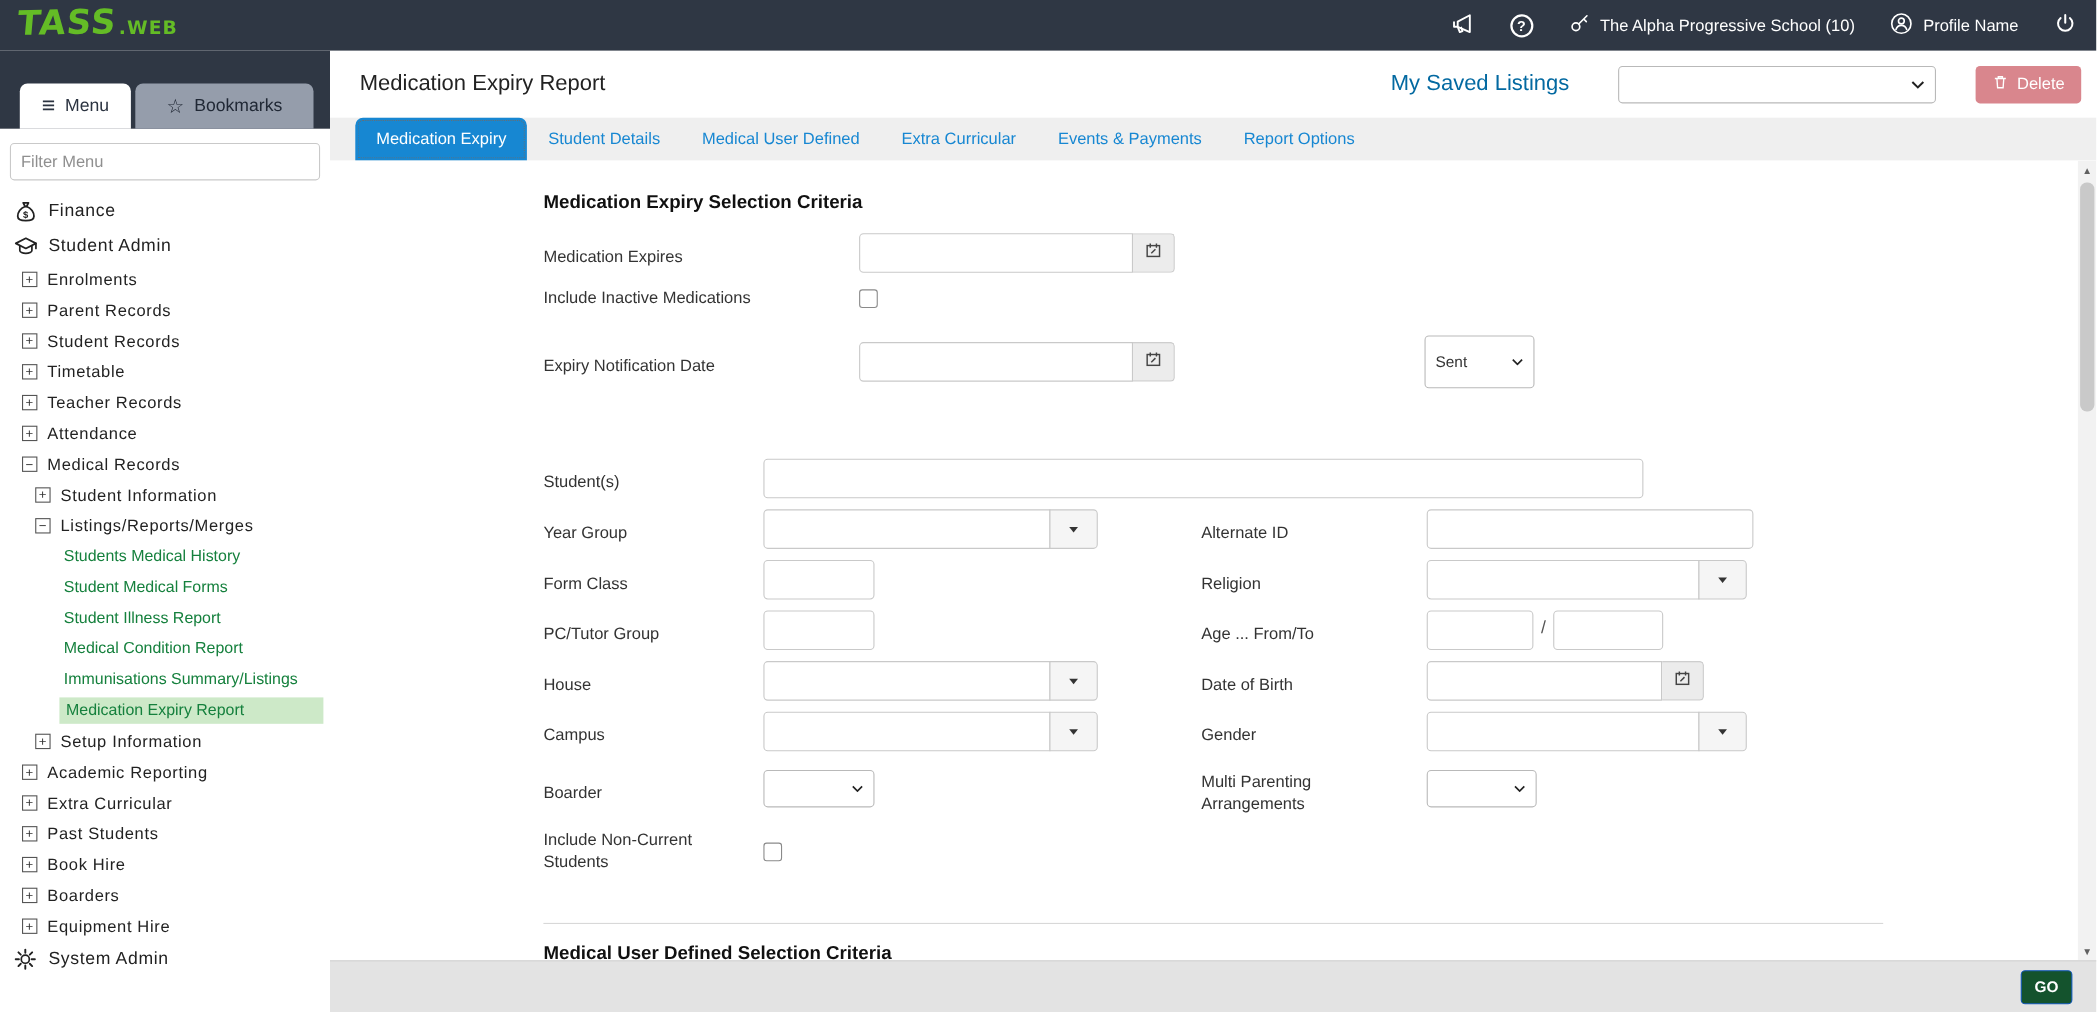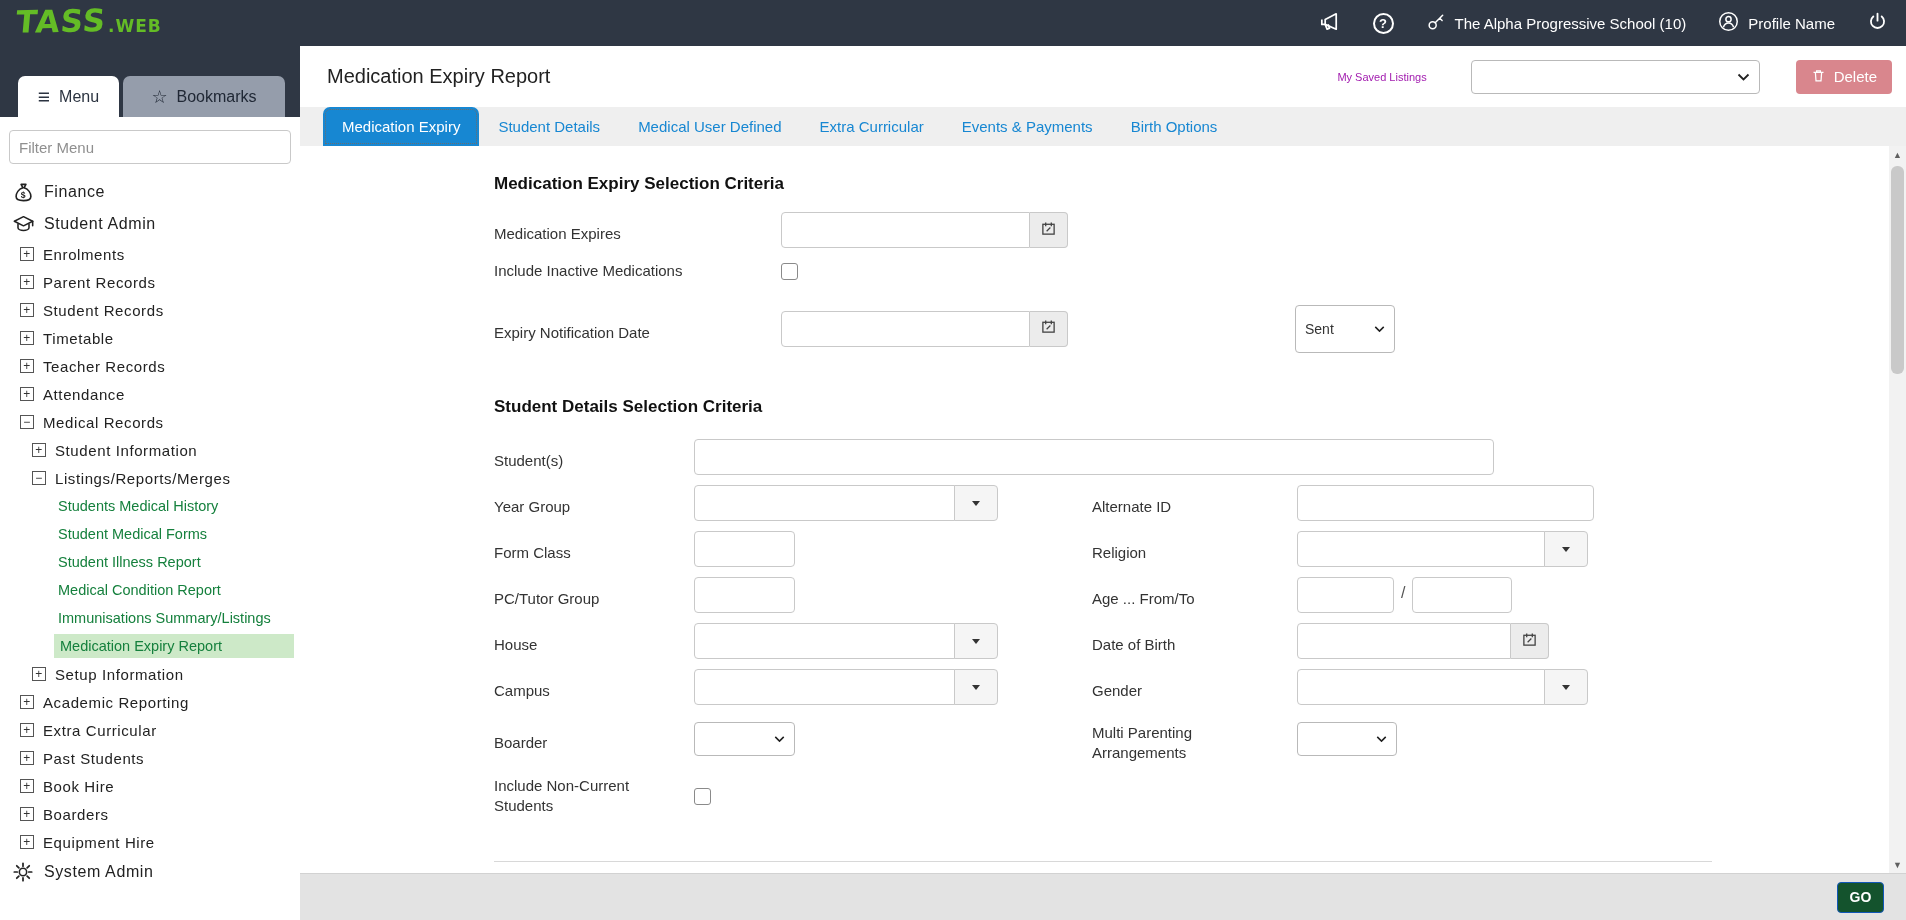--- a/index.html
+++ b/index.html
@@ -38,21 +38,21 @@
   .nav-icon { width:26px; height:24px; display:flex; align-items:center; justify-content:center; margin-right:8px; flex:none; }
   .expander { width:14px; height:14px; border:1px solid #555; display:flex; align-items:center; justify-content:center; font-size:12px; line-height:1; margin-right:9px; flex:none; color:#333; background:#fff; }
   .nav-label { white-space:nowrap; }
   .nav-row.selected .nav-label { background:#cde9c8; display:block; flex:1; padding:4px 6px; margin-left:-4px; }
 
   
   .main { position:absolute; left:300px; top:46px; right:0; bottom:0; background:#fff; }
   .titlebar { position:absolute; top:0; left:0; right:0; height:61px; background:#fff; display:flex; align-items:center; }
   .page-title { font-size:20px; color:#222; margin-left:27px; font-weight:400; }
   .title-right { margin-left:auto; display:flex; align-items:center; margin-right:14px; }
-  .saved-label { font-size:11px; color:#a21caf; margin-right:44px; }
+  .saved-label { font-size:20px; color:#0369a1; margin-right:44px; }
   .fake-select { position:relative; height:34px; border:1px solid #b9b9b9; border-radius:4px; background:#fff; cursor:pointer; display:flex; align-items:center; padding:0 26px 0 9px; font-size:14px; color:#333; }
   .fake-select .chev { position:absolute; right:9px; top:50%; transform:translateY(-50%); display:flex; }
   .saved-select { width:289px; margin-right:36px; }
   .btn-delete { height:34px; background:#d9868d; color:#fff; border:none; border-radius:4px; font-size:15px; padding:0 15px; display:flex; align-items:center; gap:8px; cursor:pointer; font-family:"Liberation Sans", sans-serif; }
 
   .tabbar { position:absolute; top:61px; left:0; right:0; height:39px; background:#efefef; display:flex; align-items:flex-end; padding-left:23px; }
   .rtab { font-size:15px; color:#1787d2; padding:0 19px; height:39px; line-height:39px; cursor:pointer; white-space:nowrap; }
   .rtab.active { background:#1787d2; color:#fff; border-radius:7px 7px 0 0; outline:1px dotted #6d6d6d; outline-offset:-3px; }
 
   .content { position:absolute; top:100px; bottom:47px; left:0; right:0; background:#fff; overflow:hidden; }
@@ -297,21 +297,21 @@
         </button>
       </div>
     </div>
 
     <div class="tabbar">
         <div class="rtab active">Medication Expiry</div>
         <div class="rtab">Student Details</div>
         <div class="rtab">Medical User Defined</div>
         <div class="rtab">Extra Curricular</div>
         <div class="rtab">Events &amp; Payments</div>
-        <div class="rtab">Birth Options</div>
+        <div class="rtab">Report Options</div>
       </div>
 
     <div class="content">
       <div class="form-area">
 
         <div class="section-heading">Medication Expiry Selection Criteria</div>
         <div class="gap16"></div>
 
         <div class="frow">
           <div class="lbl w287">Medication Expires</div>
@@ -352,21 +352,20 @@
             <span>Sent</span>
             <span class="chev">
               <svg width="11" height="7" viewBox="0 0 13 8">
                   <path d="M1.5 1.5 L6.5 6.5 L11.5 1.5" fill="none" stroke="#222" stroke-width="1.8"></path>
                 </svg>
             </span>
           </div>
         </div>
 
         <div class="gap34"></div>
-        <div class="section-heading">Student Details Selection Criteria</div>
         <div class="gap20"></div>
 
         <div class="frow">
           <div class="lbl wL">Student(s)</div>
           <input class="tinput" style="width: 800px;" value="">
         </div>
 
         <div class="frow">
           <div class="lbl wL">Year Group</div>
           <div class="ctlL">

